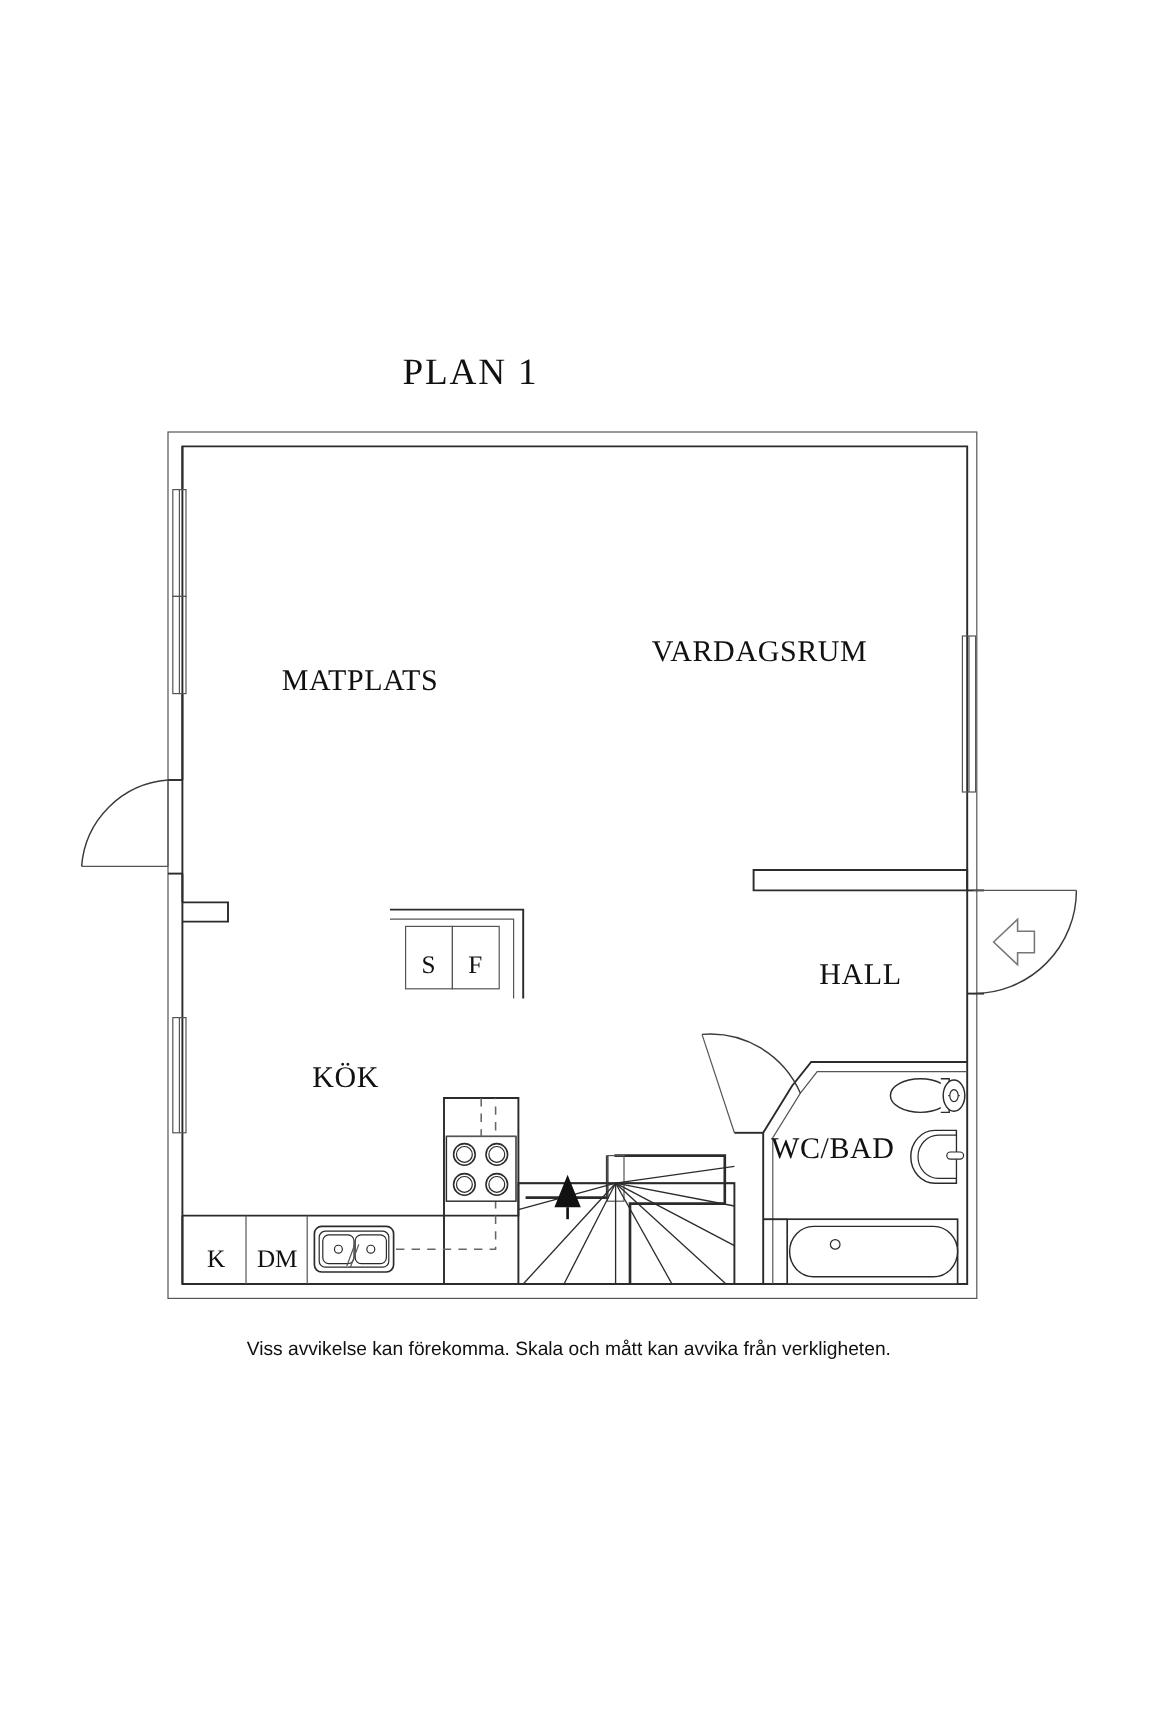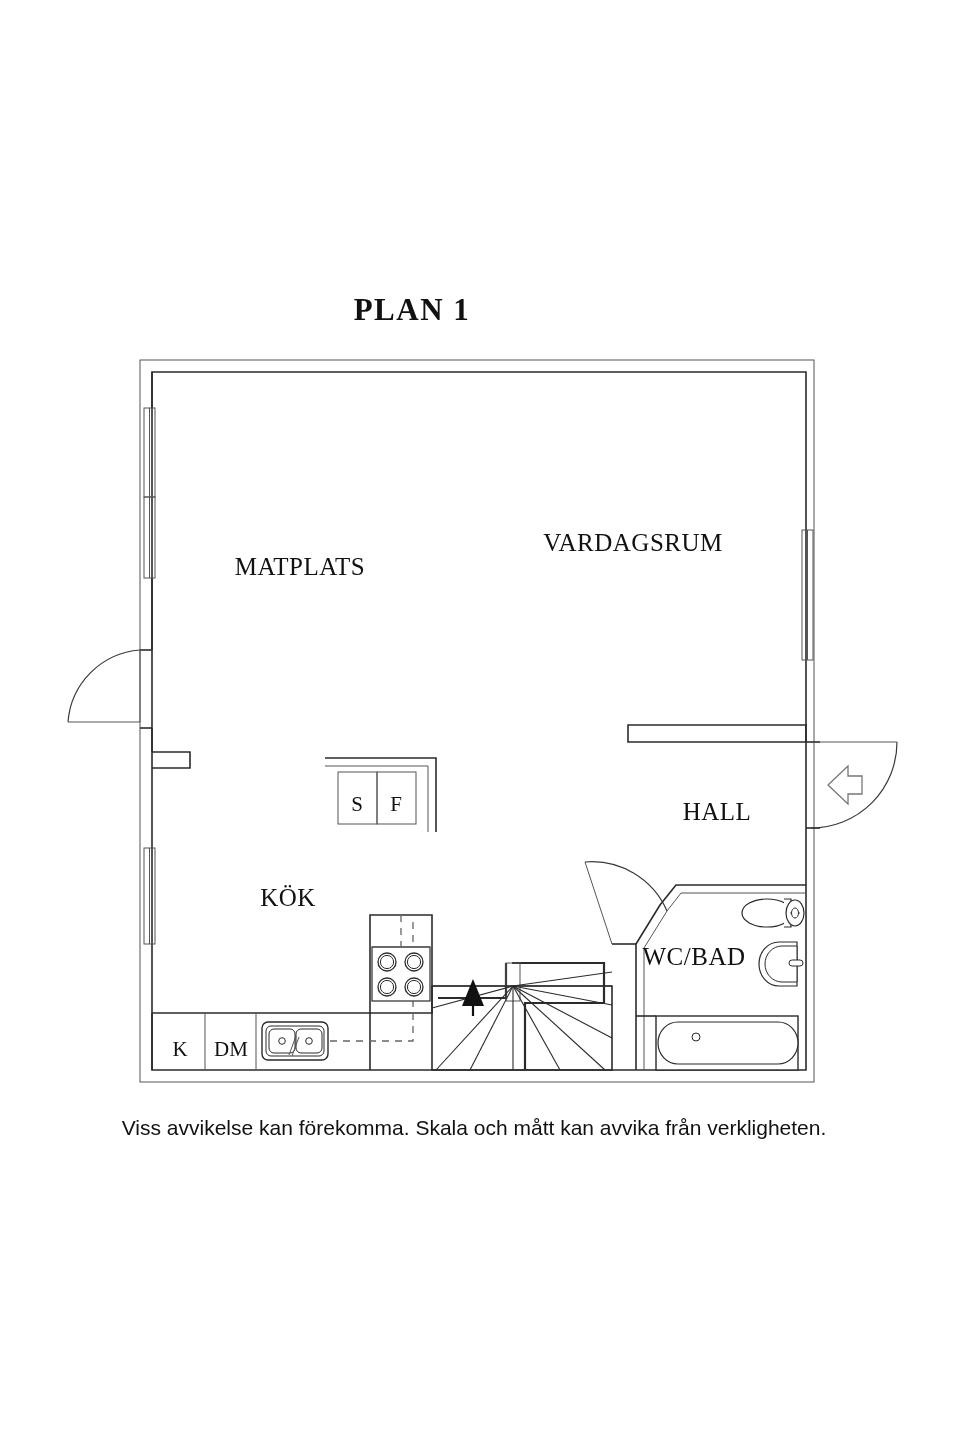--- a/index.html
+++ b/index.html
@@ -24,36 +24,35 @@
   #plan-title {
     position: absolute;
     left: 0;
     top: 292px;
     width: 784px;
     text-align: center;
     font-family: "Liberation Serif", serif;
     font-size: 31px;
     letter-spacing: 1.5px;
     color: #111111;
-    font-weight: 700;
-    padding-left: 20px;
+    font-weight: 400;
   }
   #floorplan-svg {
     position: absolute;
     left: 0;
     top: 0;
   }
   #plan-caption {
     position: absolute;
     left: 0;
     top: 1116px;
     width: 948px;
     text-align: center;
     font-family: "Liberation Sans", sans-serif;
-    font-size: 21px;
+    font-size: 16px;
     color: #111111;
   }
   .rm-label {
     font-family: "Liberation Serif", serif;
     fill: #111111;
     font-size: 25px;
     letter-spacing: 0.5px;
   }
   .app-label {
     font-family: "Liberation Serif", serif;

